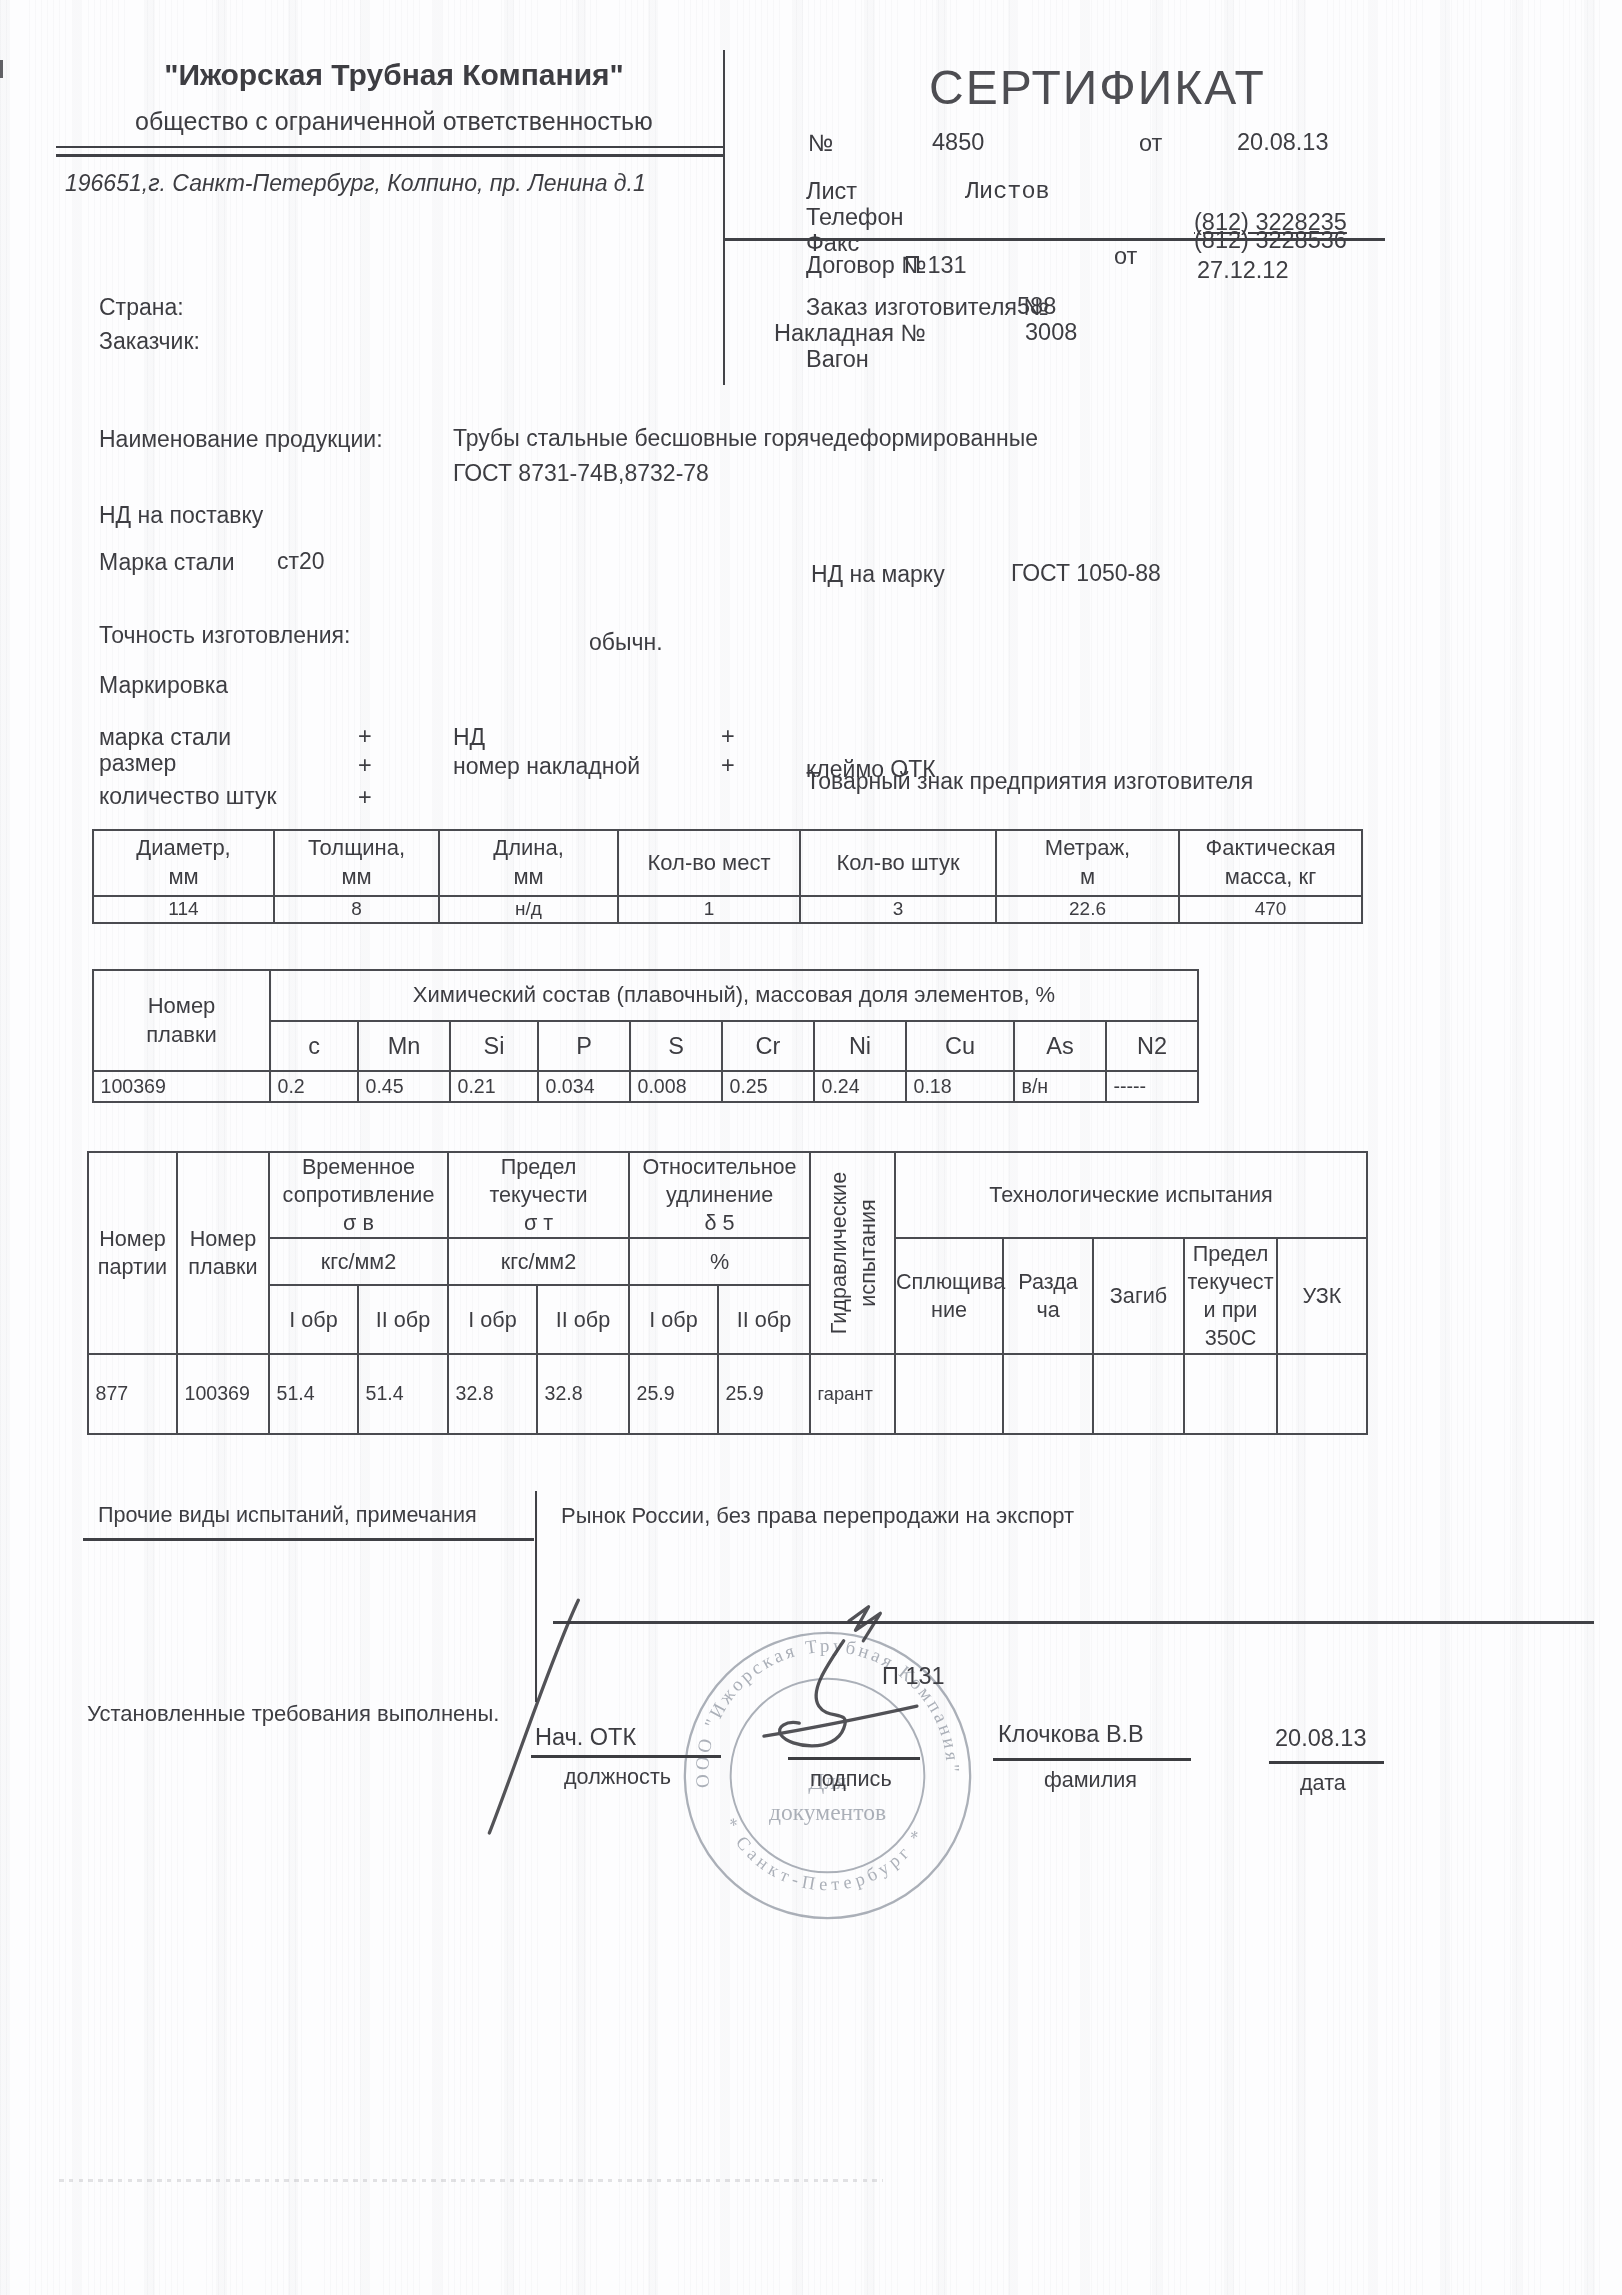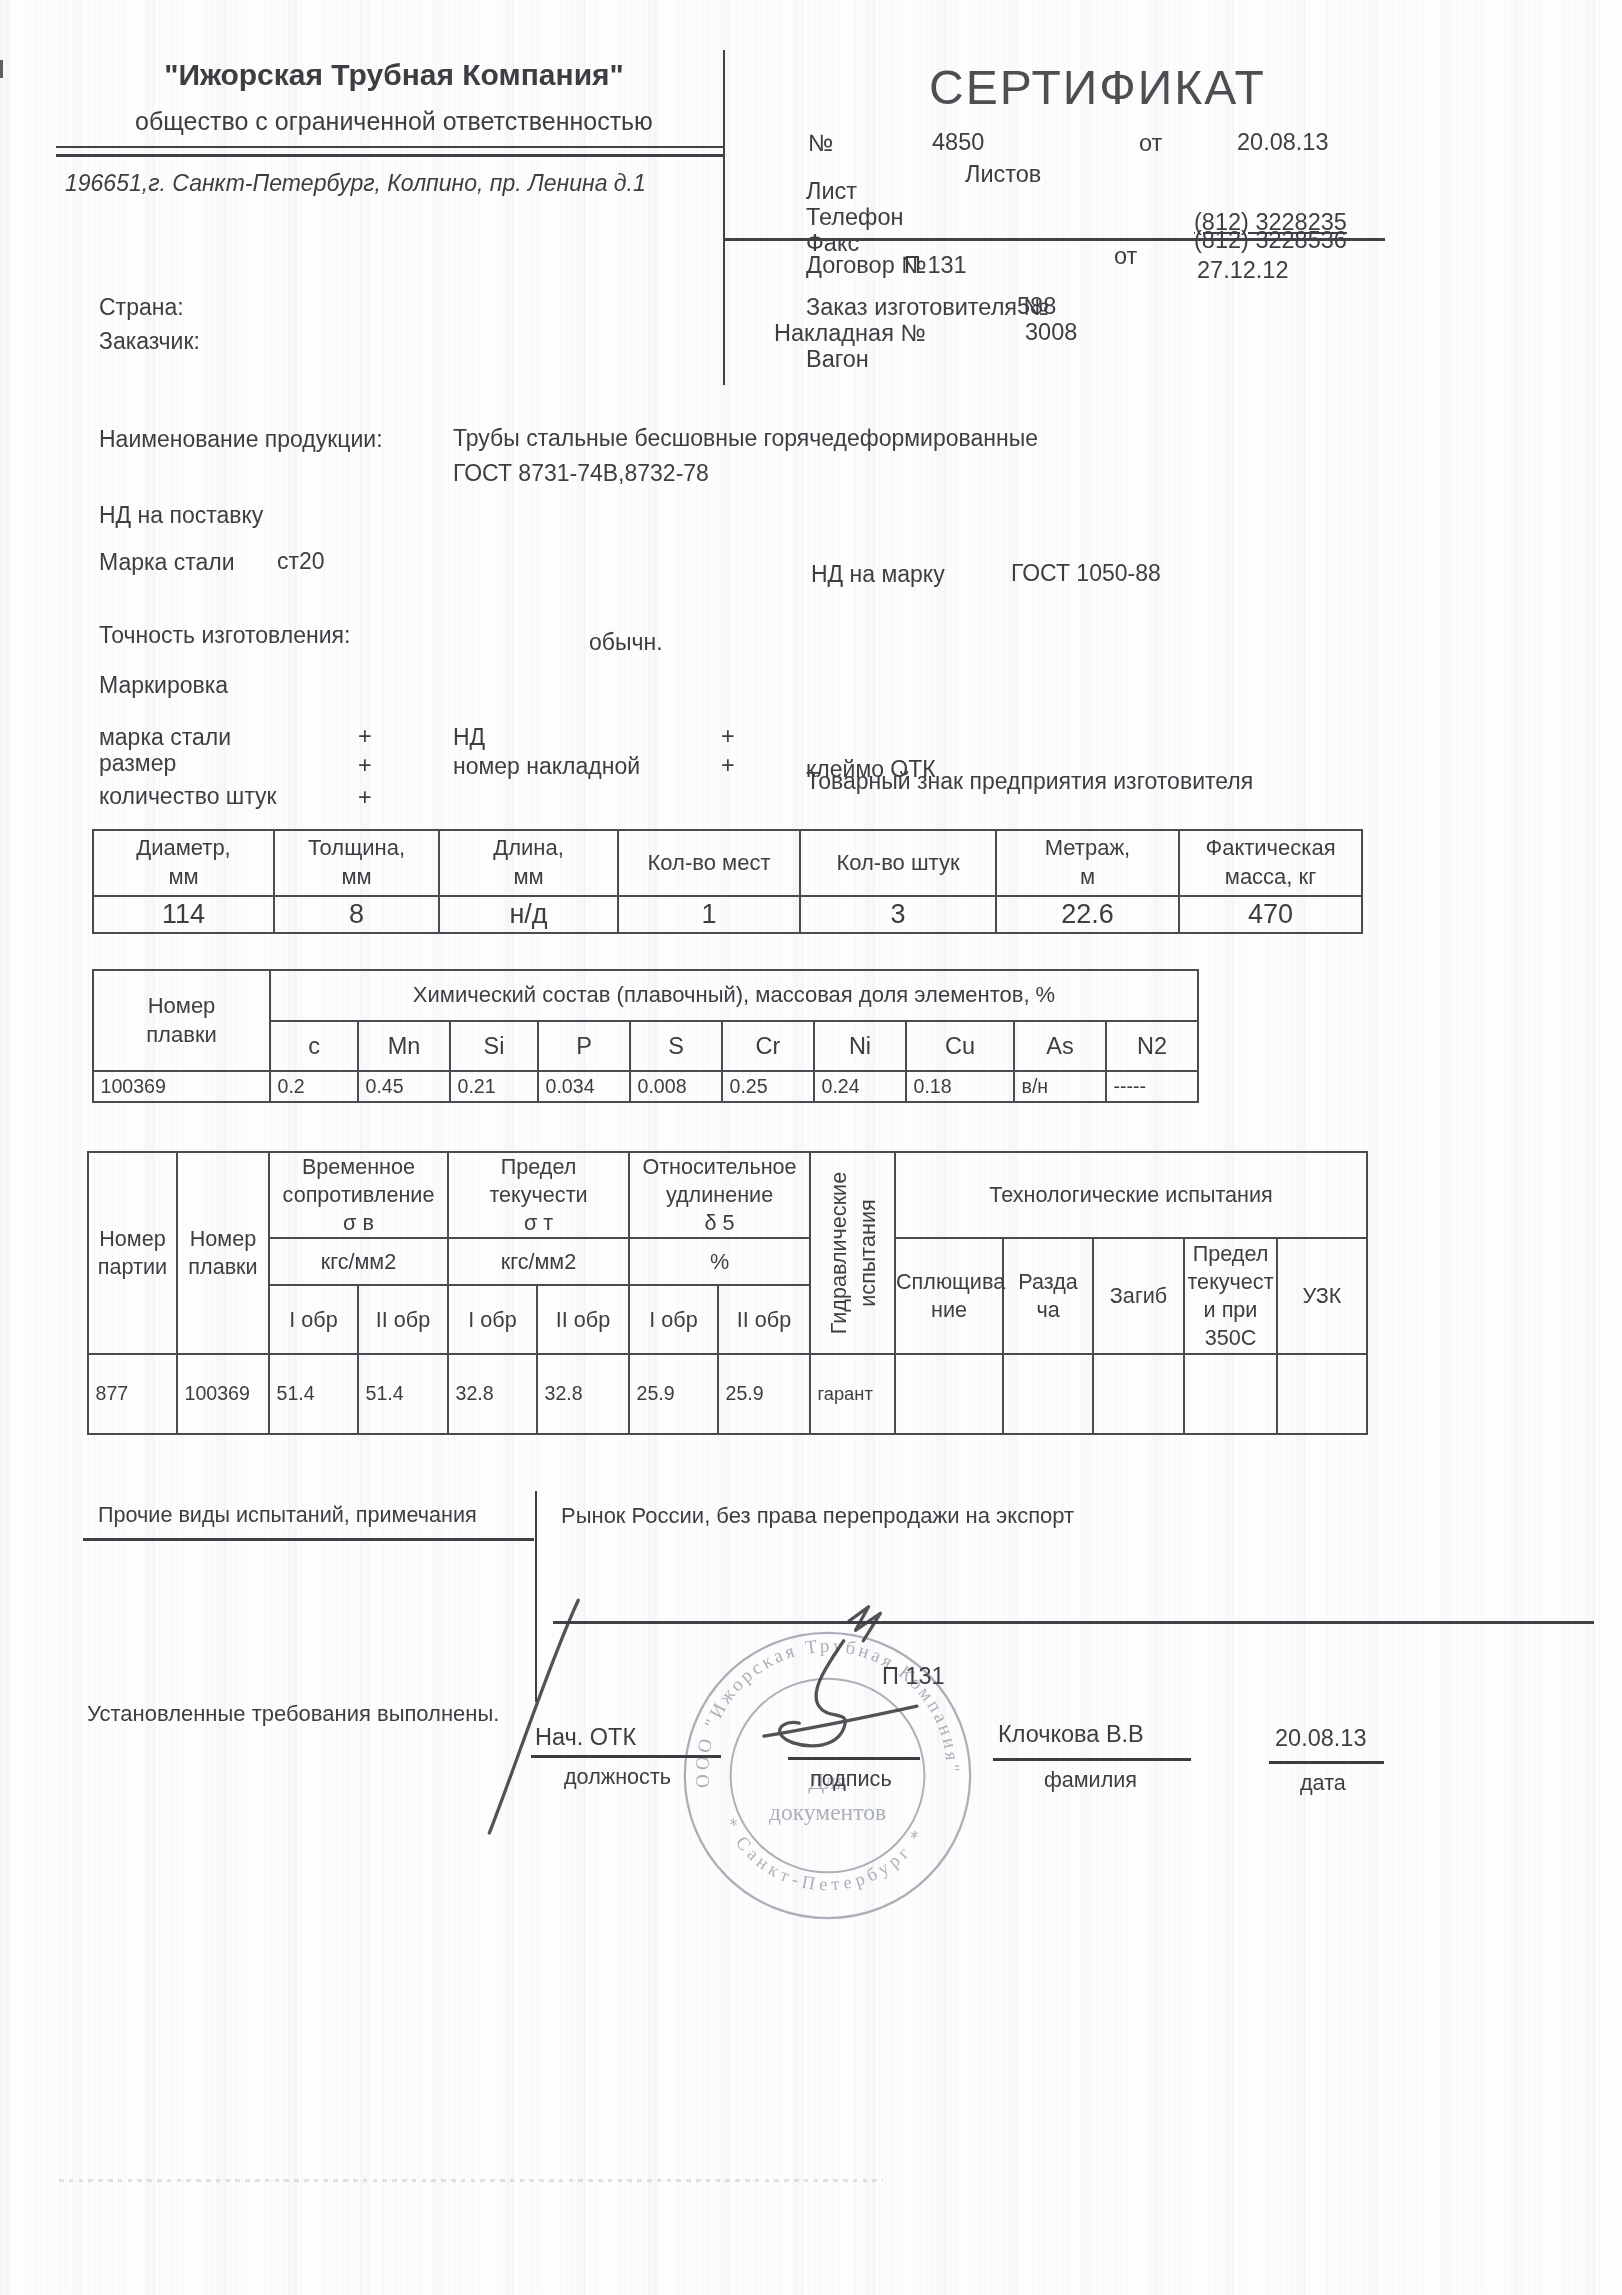--- a/index.html
+++ b/index.html
@@ -16,21 +16,21 @@
   .t { position:absolute; white-space:nowrap; font-size:23px; line-height:1.25; }
   .big { font-size:30px; font-weight:bold; }
   .title { font-size:48px; letter-spacing:2px; color:#4d4d52; }
   .it { font-style:italic; }
   .sm { font-size:21.6px; }
   .md { font-size:23.5px; }
   .rule { position:absolute; background:#404146; }
   table { position:absolute; border-collapse:collapse; table-layout:fixed; color:#3d3d42; }
   th, td { border:2px solid #4a4b50; font-weight:400; padding:0; white-space:pre-line; text-align:center; vertical-align:middle; line-height:1.3; }
   .dims th { font-size:22px; }
-  .dims td { font-size:27px; }
+  .dims td { font-size:19px; }
   .chem th { font-size:22px; }
   .chem .el { font-size:23.5px; }
   .chem td { font-size:19.6px; text-align:left; padding-left:6.5px; white-space:nowrap; overflow:hidden; }
   .mech th { font-size:21.6px; }
   .mech td { font-size:19.6px; text-align:left; padding-left:6.5px; white-space:nowrap; overflow:hidden; }
   .relcell { position:relative; }
   .vert {
     position:absolute; left:50%; top:50%;
     width:209px; transform:translate(-50%,-50%) rotate(-90deg);
     text-align:center; white-space:pre-line; font-size:21.6px; line-height:1.35;
@@ -57,21 +57,21 @@
 
   <div class="rule" style="left:723px; top:50px; width:2px; height:335px;"></div>
 
   <div class="t title" style="left:929px; top:58px;">СЕРТИФИКАТ</div>
   <div class="t md" style="left:808px; top:129px;">№</div>
   <div class="t md" style="left:932px; top:128px;">4850</div>
   <div class="t md" style="left:1139px; top:129px;">от</div>
   <div class="t md" style="left:1237px; top:128px;">20.08.13</div>
 
   <div class="t md" style="left:806px; top:177px;">Лист</div>
-  <div class="t md" style="left:965px; top:160px;">Листов</div>
+  <div class="t md" style="left:965px; top:177px;font-family:Liberation Mono, monospace;">Листов</div>
   <div class="t md" style="left:806px; top:203px;">Телефон</div>
   <div class="t md" style="left:1194px; top:208px;text-decoration:underline;">(812) 3228235</div>
   <div class="t md" style="left:806px; top:229px;">Факс</div>
   <div class="t md" style="left:1194px; top:226px;">(812) 3228536</div>
 
   <div class="rule" style="left:723px; top:238px; width:662px; height:2.6px;"></div>
 
   <div class="t md" style="left:806px; top:251px;">Договор №</div>
   <div class="t md" style="left:904px; top:251px;">П 131</div>
   <div class="t md" style="left:1114px; top:242px;">от</div>

